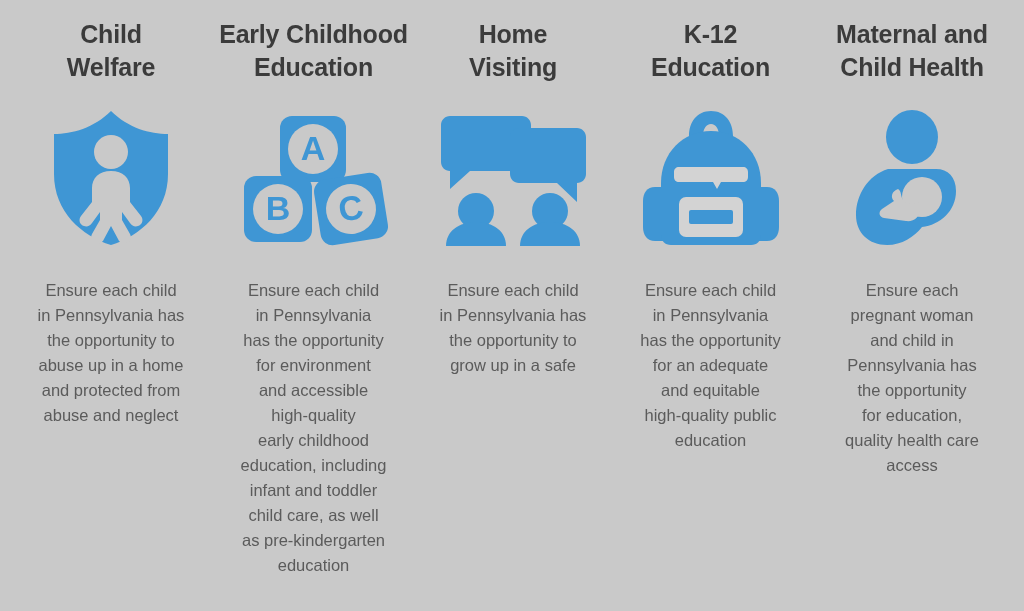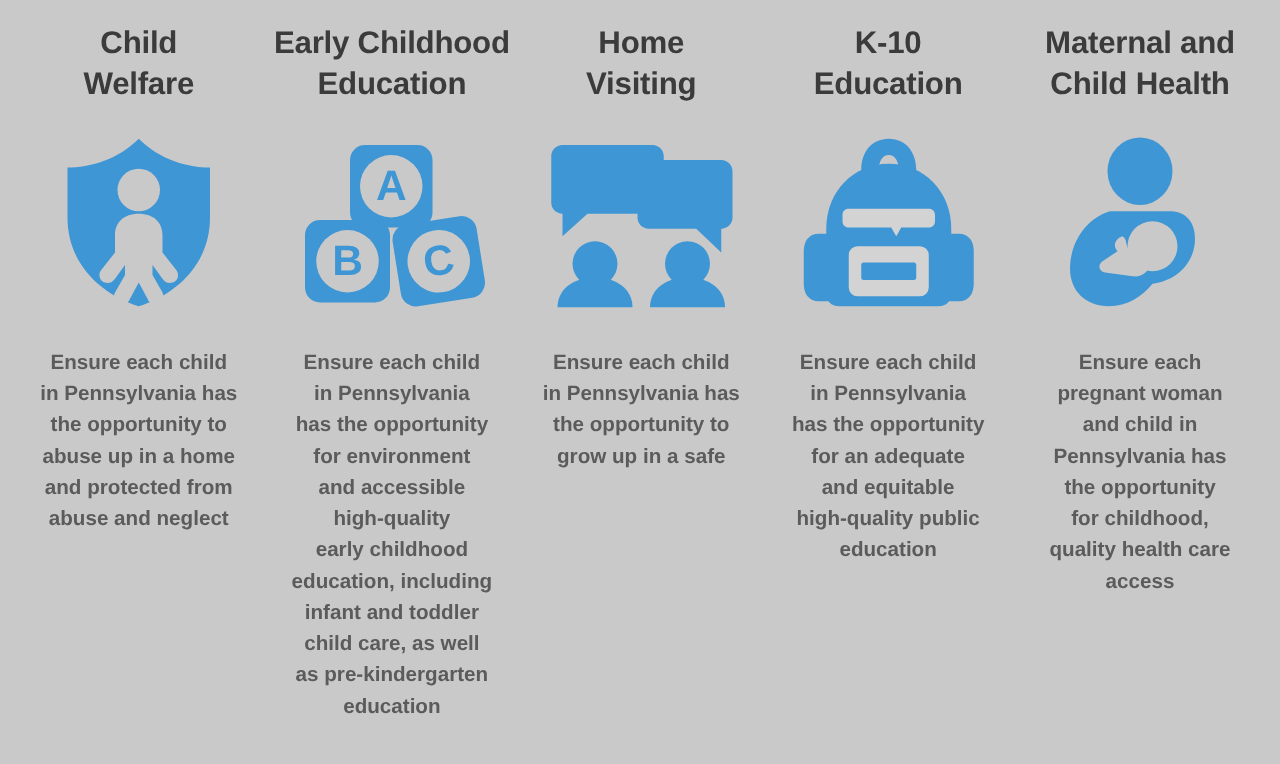--- a/index.html
+++ b/index.html
@@ -57,21 +57,20 @@
 
   .col-body {
     font-size: 16.5px;
     line-height: 25px;
     color: #5b5b5b;
     text-align: center;
     margin-top: 24px;
     width: 100%;
     padding: 0 3px;
     box-sizing: border-box;
-    font-weight: bold;
   }
   .col-body .b-line { display: block; white-space: nowrap; }
 </style>
 </head>
 <body>
 
 <div class="board">
 
   <div class="column col-0">
     <div class="col-title">
@@ -160,21 +159,21 @@
     <div class="col-body">
       <span class="b-line">Ensure each child</span>
       <span class="b-line">in Pennsylvania has</span>
       <span class="b-line">the opportunity to</span>
       <span class="b-line">grow up in a safe</span>
     </div>
   </div>
 
   <div class="column col-3">
     <div class="col-title">
-      <span class="t-line">K-10</span>
+      <span class="t-line">K-12</span>
       <span class="t-line">Education</span>
     </div>
     <div class="icon-wrap">
       <svg width="140" height="138" viewBox="0 0 140 138">
 
         <path d="M14 78 C6 78 2 84 2 92 L2 118 C2 126 6 132 14 132 L34 132 L34 78 Z" fill="#3f96d4"></path>
 
         <path d="M126 78 C134 78 138 84 138 92 L138 118 C138 126 134 132 126 132 L106 132 L106 78 Z" fill="#3f96d4"></path>
 
         <path d="M70 2 C56 2 48 13 48 27 L48 40 L62 40 L62 27 C62 20 65 15 70 15 C75 15 78 20 78 27 L78 40 L92 40 L92 27 C92 13 84 2 70 2 Z" fill="#3f96d4"></path>
@@ -214,19 +213,19 @@
 
         <path d="M46 80 C40 82 38 88 42 92 L30 100 C26 103 27 108 32 109 L54 112 C62 113 68 108 68 100 L68 92 C64 96 56 96 52 92 C48 88 50 82 46 80 Z" fill="#c9c9c9"></path>
       </svg>
     </div>
     <div class="col-body">
       <span class="b-line">Ensure each</span>
       <span class="b-line">pregnant woman</span>
       <span class="b-line">and child in</span>
       <span class="b-line">Pennsylvania has</span>
       <span class="b-line">the opportunity</span>
-      <span class="b-line">for childhood,</span>
+      <span class="b-line">for education,</span>
       <span class="b-line">quality health care</span>
       <span class="b-line">access</span>
     </div>
   </div>
 
 </div>
 
 </body></html>

